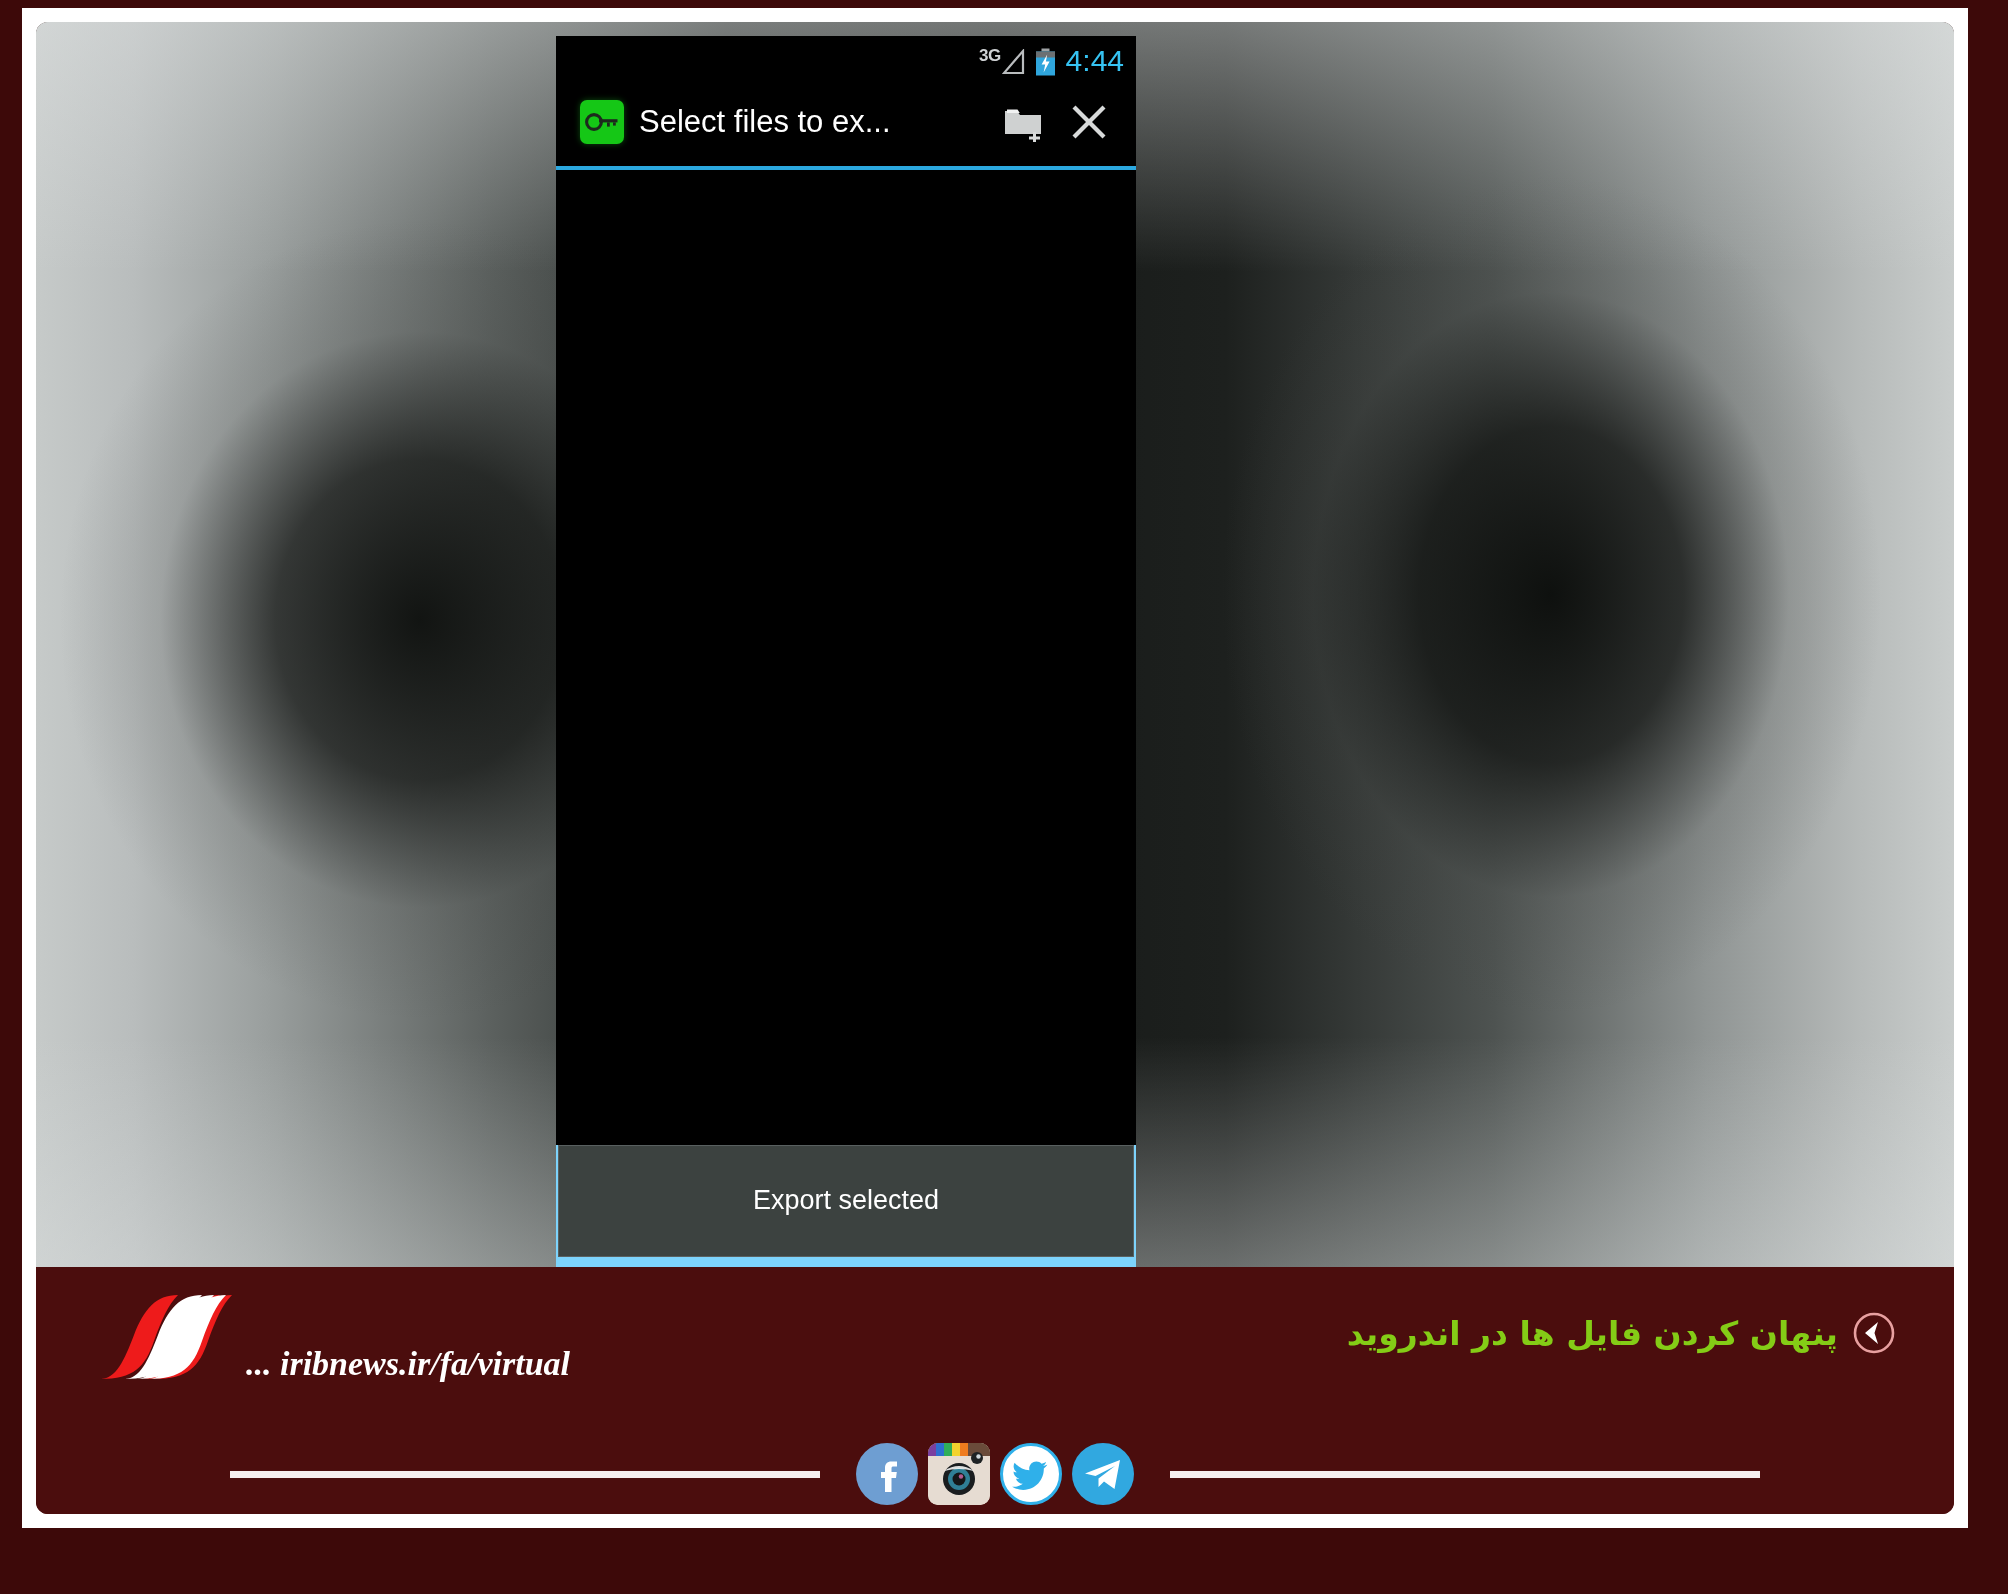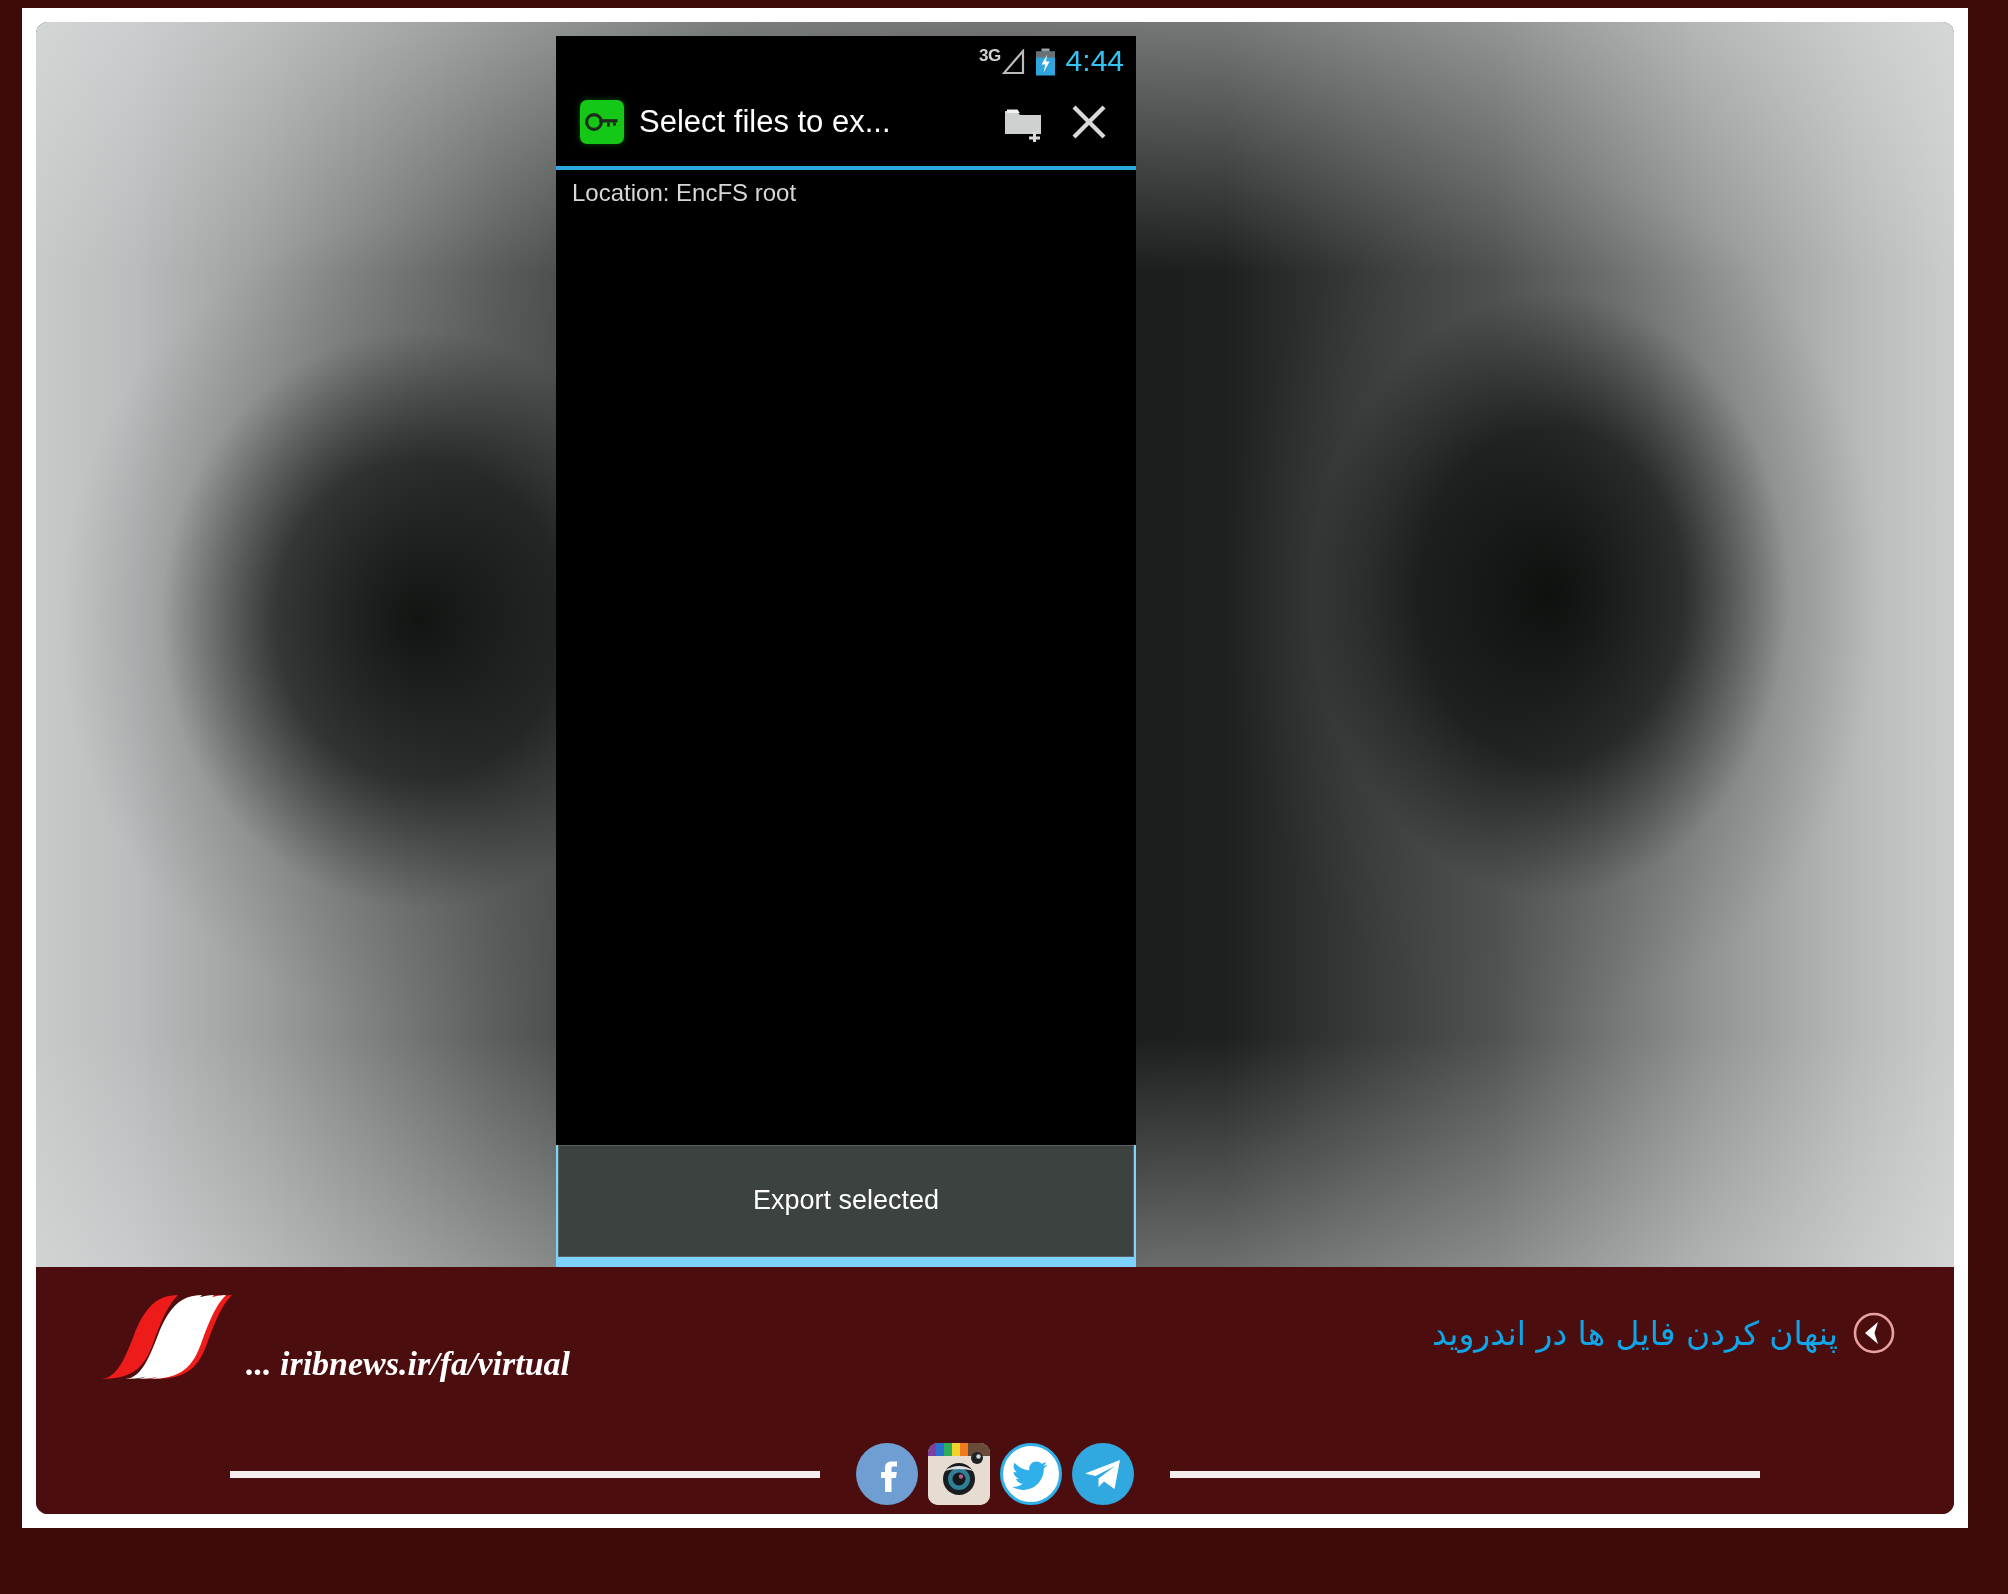--- a/index.html
+++ b/index.html
@@ -262,23 +262,23 @@
     display: flex;
     align-items: center;
     direction: rtl;
   }
   #headline-arrow {
     width: 44px; height: 44px;
     flex: none;
     margin-left: 14px;
   }
   #headline-text {
-    color: #0ea5e9;
+    color: #84cc16;
     font-size: 33px;
-    font-weight: normal;
+    font-weight: bold;
     white-space: nowrap;
     direction: rtl;
     font-family: "DejaVu Sans", sans-serif;
   }
 
   
   #social-row {
     position: absolute;
     left: 0;
     top: 168px;
@@ -366,21 +366,20 @@
           </span>
           <span class="ab-btn">
             <svg width="46" height="46" viewBox="0 0 46 46">
               <line x1="8" y1="8" x2="38" y2="38" stroke="#d8dada" stroke-width="4.2"></line>
               <line x1="38" y1="8" x2="8" y2="38" stroke="#d8dada" stroke-width="4.2"></line>
             </svg>
           </span>
         </div>
         <div class="ab-divider-blue"></div>
 
-        <div class="location">Location: EncFS root</div>
 
         <div class="filelist"></div>
 
         <div class="btnbar">
           <div class="btn">Export selected</div>
         </div>
       </div>
 
       <div id="footer">
         <div id="footer-row1">

